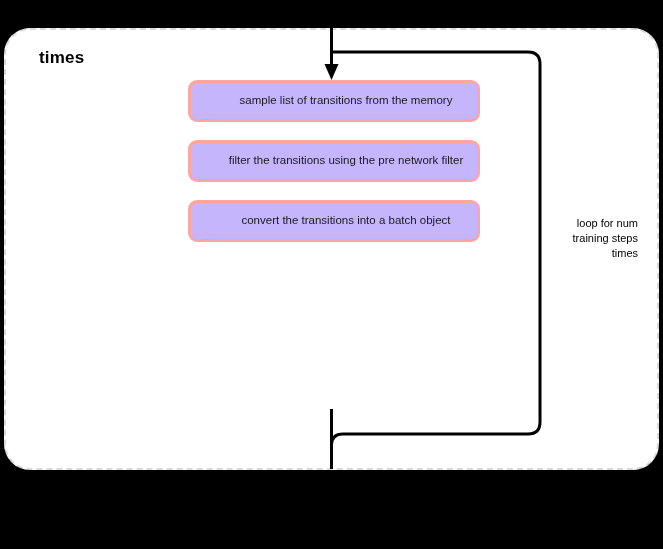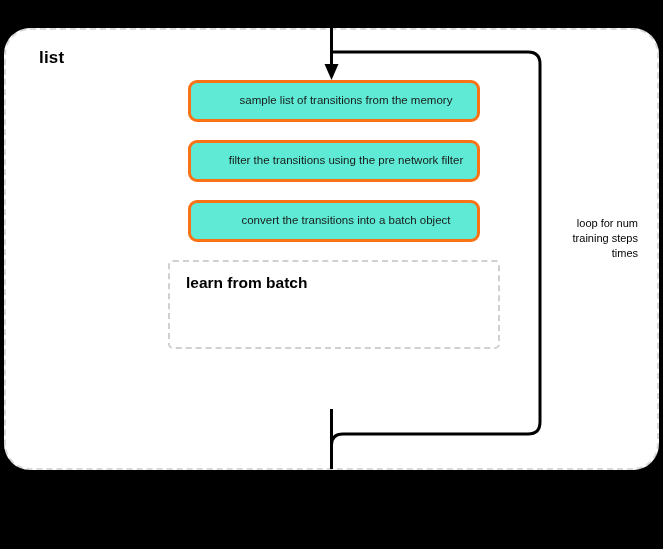--- a/index.html
+++ b/index.html
@@ -38,22 +38,22 @@
     letter-spacing: 0.2px;
   }
 
   
   .step-box {
     position: absolute;
     left: 182px;
     width: 292px;
     height: 42px;
     box-sizing: border-box;
-    background: #5eead4;
-    border: 3px solid #f97316;
+    background: #c4b5fd;
+    border: 3px solid #fca5a5;
     border-radius: 9px;
     display: flex;
     align-items: center;
     justify-content: center;
     padding-left: 24px;
   }
   .step-box span {
     font-size: 11.5px;
     color: #1a1a1a;
     text-align: center;
@@ -109,37 +109,34 @@
     width: 663px;
     height: 549px;
     pointer-events: none;
   }
 </style>
 </head>
 <body>
 
 <div id="train-container">
 
-  <div id="train-title">list</div>
+  <div id="train-title">times</div>
 
   <div class="step-box" id="step-sample">
     <span>sample list of transitions from the memory</span>
   </div>
 
   <div class="step-box" id="step-convert">
     <span>convert the transitions into a batch object</span>
   </div>
 
   <div class="step-box" id="step-filter">
     <span>filter the transitions using the pre network filter</span>
   </div>
 
-  <div id="learn-block">
-    <div id="learn-block-title">learn from batch</div>
-  </div>
 
 
   <div id="loop-label">loop for num training steps times</div>
 
 </div>
 
 <svg id="connectors" viewBox="0 0 663 549" xmlns="http://www.w3.org/2000/svg">
 
   <path d="M 331.5 0 L 331.5 72" stroke="#000000" stroke-width="3" fill="none"></path>
   <polygon points="331.5,80 324.5,64 338.5,64" fill="#000000"></polygon>

